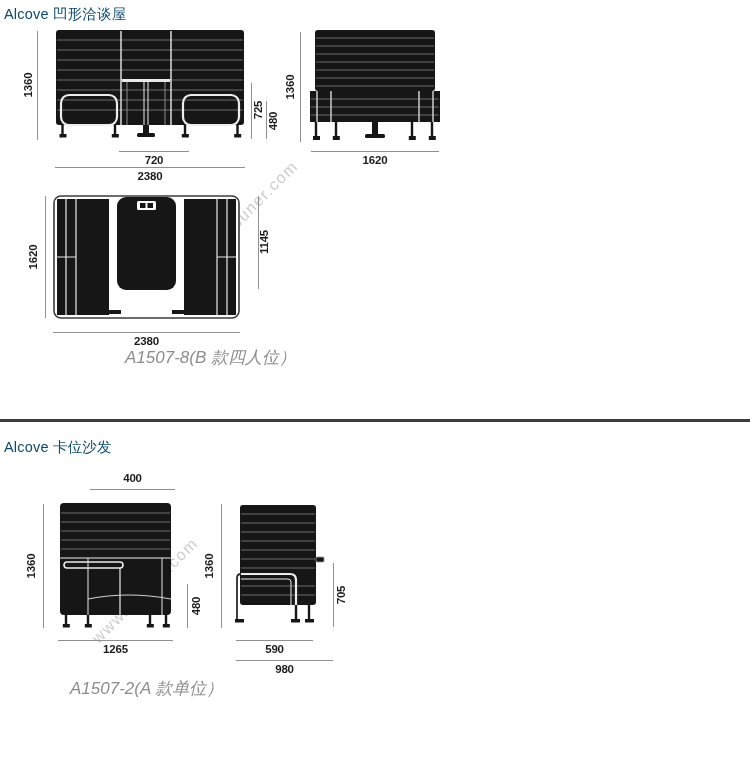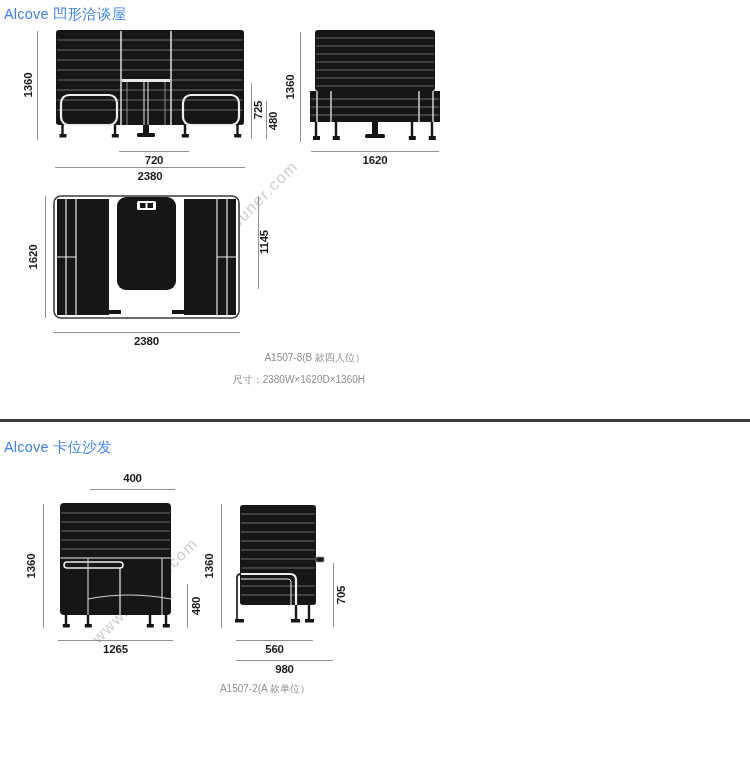--- a/index.html
+++ b/index.html
@@ -1,30 +1,30 @@
 <!DOCTYPE html>
 <html><head>
 <meta charset="utf-8">
 <style>
   html,body{margin:0;padding:0;}
   body{
     width:750px;height:767px;background:#ffffff;position:relative;overflow:hidden;
     font-family:"Liberation Sans",sans-serif;
   }
   .abs{position:absolute;}
-  .sec-title{position:absolute;font-size:14.5px;color:#3b82f6;letter-spacing:.2px;}
+  .sec-title{position:absolute;font-size:14.5px;color:#0c4a6e;letter-spacing:.2px;}
   .drawing{position:absolute;line-height:0;}
   .dimh{position:absolute;height:1px;background:#8f8f8f;}
   .dimv{position:absolute;width:1px;background:#8f8f8f;}
   .dlab{
     position:absolute;font-size:11.5px;font-weight:700;color:#1c1c1c;
     text-align:center;letter-spacing:-0.2px;line-height:12px;
   }
   .rot{width:40px;transform:rotate(-90deg);}
-  .cap{position:absolute;text-align:right;color:#8d8d8d;font-size:10px;line-height:15px;}
+  .cap{position:absolute;text-align:left;color:#8d8d8d;font-size:17px;line-height:15px;font-style:italic;}
   .wm{
     position:absolute;white-space:nowrap;font-size:16px;letter-spacing:1.5px;
     color:#8f8f8f;opacity:.45;transform:rotate(-45deg);transform-origin:left center;
   }
   .divider{position:absolute;left:0;width:750px;height:2.5px;background:#3c3c3c;}
 </style>
 </head>
 <body>
 
 <div class="abs" style="left:0;top:0;width:750px;height:767px;">
@@ -106,21 +106,20 @@
   </div>
 
   <div class="dimv" style="left:45px;top:196px;height:122px;"></div>
   <span class="dlab rot" style="left:13px;top:251px;">1620</span>
   <div class="dimv" style="left:258px;top:196px;height:93px;"></div>
   <span class="dlab rot" style="left:244px;top:236px;">1145</span>
   <div class="dimh" style="left:53px;top:332px;width:187px;"></div>
   <span class="dlab" style="left:53px;top:335px;width:187px;">2380</span>
 
   <div class="cap" style="left:125px;top:350px;width:240px;">A1507-8(B 款四人位）</div>
-  <div class="cap" style="left:125px;top:372px;width:240px;">尺寸：2380W×1620D×1360H</div>
 
   <div class="divider" style="top:419px;"></div>
 
   <div class="sec-title" style="left:4px;top:438px;text-align:right;">Alcove 卡位沙发</div>
 
   <div class="wm" style="left:95px;top:632px;">www.nsuner.com</div>
 
   <span class="dlab" style="left:90px;top:472px;width:85px;">400</span>
   <div class="dimh" style="left:90px;top:489px;width:85px;"></div>
   <div class="drawing" style="left:58px;top:503px;">
@@ -159,19 +158,19 @@
       <rect x="0" y="114" width="9" height="3.5" fill="#161616"></rect>
       <path d="M61 100V114" stroke="#161616" stroke-width="2.4" fill="none"></path>
       <rect x="56" y="114" width="9" height="3.5" fill="#161616"></rect>
       <path d="M74 100V114" stroke="#161616" stroke-width="2.4" fill="none"></path>
       <rect x="70" y="114" width="9" height="3.5" fill="#161616"></rect>
     </svg>
   </div>
   <div class="dimv" style="left:333px;top:563px;height:64px;"></div>
   <span class="dlab rot" style="left:321px;top:589px;">705</span>
   <div class="dimh" style="left:236px;top:640px;width:77px;"></div>
-  <span class="dlab" style="left:236px;top:643px;width:77px;">560</span>
+  <span class="dlab" style="left:236px;top:643px;width:77px;">590</span>
   <div class="dimh" style="left:236px;top:660px;width:97px;"></div>
   <span class="dlab" style="left:236px;top:663px;width:97px;">980</span>
 
   <div class="cap" style="left:70px;top:681px;width:240px;">A1507-2(A 款单位）</div>
 
 </div>
 
 </body></html>

